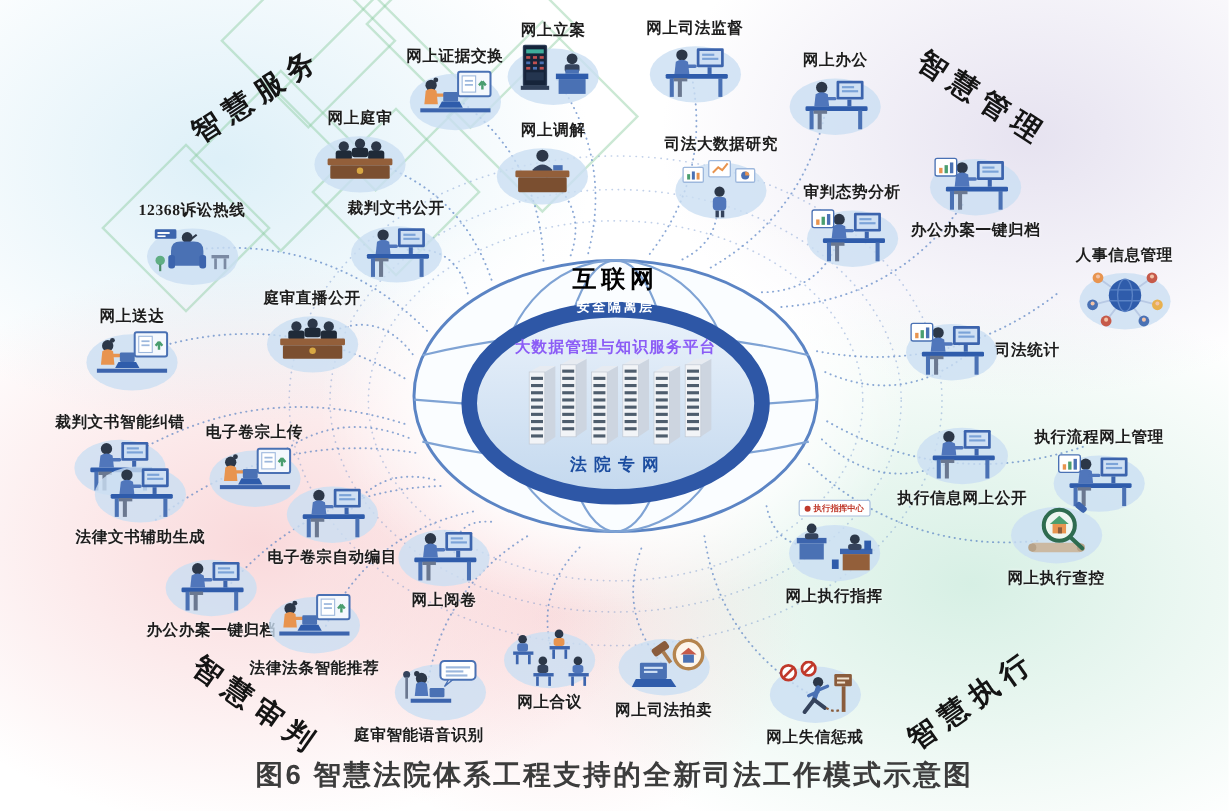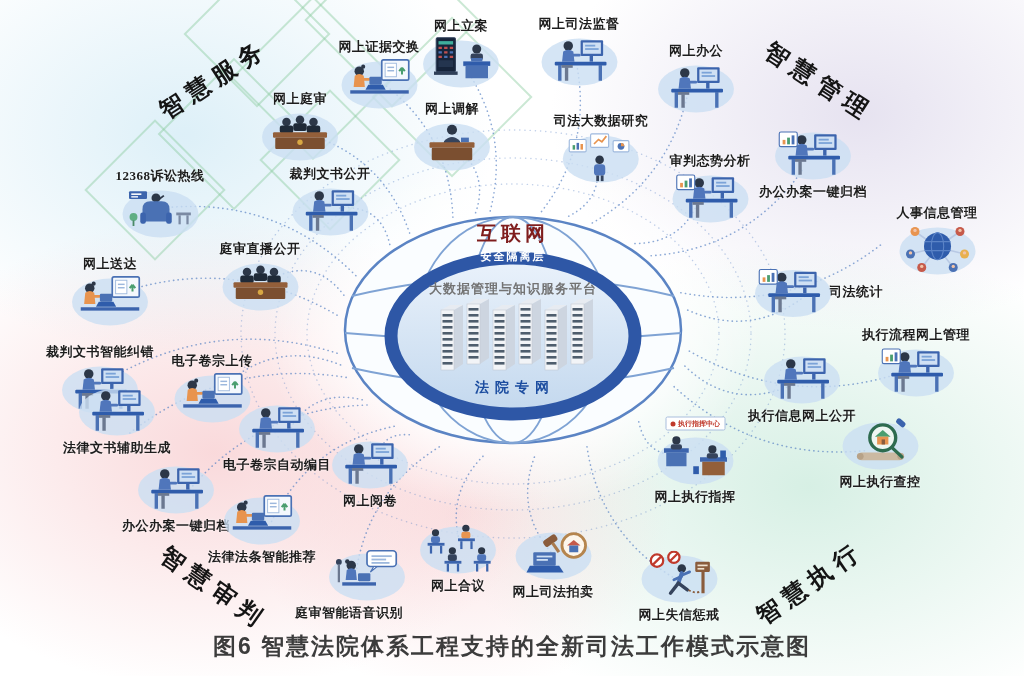--- a/index.html
+++ b/index.html
@@ -15,23 +15,23 @@
       #ffffff;}
   .diamond{position:absolute;border:2px solid var(--diamond-green,#8ccda0);opacity:.45;
            transform:rotate(45deg);}
   svg.layer{position:absolute;left:0;top:0;}
   .conn{fill:none;stroke:var(--line-blue,#5b84c4);stroke-width:1.6;stroke-dasharray:.2 4.4;
         stroke-linecap:round;opacity:.7;}
   .orbit{fill:none;stroke:var(--line-blue,#5b84c4);stroke-width:1.4;stroke-dasharray:.2 5;
          stroke-linecap:round;opacity:.38;}
   .c-label{position:absolute;transform:translate(-50%,-50%);white-space:nowrap;font-weight:bold;
            font-family:"Liberation Serif","DejaVu Serif",serif;z-index:6;}
-  .internet{left:513px;top:233px;font-size:20px;color:#7f1d1d;letter-spacing:4px;}
+  .internet{left:513px;top:233px;font-size:20px;color:#000000;letter-spacing:4px;}
   .isolation{left:513px;top:256px;font-size:11px;color:#ffffff;letter-spacing:2px;}
-  .platform{left:513px;top:289px;font-size:13px;color:#737373;letter-spacing:1px;}
+  .platform{left:513px;top:289px;font-size:13px;color:#8b5cf6;letter-spacing:1px;}
   .courtnet{left:515px;top:388px;font-size:14px;color:#1c4da0;letter-spacing:6px;}
   .node{position:absolute;display:flex;flex-direction:column;align-items:center;gap:1px;
         transform:translate(-50%,-50%);z-index:7;}
   .node.left,.node.right{flex-direction:row;gap:0;}
   .node-label{font:700 13px "Liberation Serif","DejaVu Serif",serif;color:var(--label-text,#1d1d1d);
               letter-spacing:.5px;white-space:nowrap;text-shadow:0 0 3px rgba(255,255,255,.85);}
   .node-icon-wrap{position:relative;width:72px;height:54px;flex:0 0 auto;}
   .node-icon-wrap::before{content:"";position:absolute;left:-2px;right:-2px;top:5px;bottom:2px;
               background:#cbdff2;border-radius:50%;opacity:.8;}
   .node-icon{position:relative;width:72px;height:54px;display:block;}
@@ -164,21 +164,21 @@
         </div>
       </div>
       <div class="node top" style="left: 300px; top: 126px;">
         <div class="node-label">网上庭审</div>
         <div class="node-icon-wrap">
           <svg class="node-icon" viewBox="0 0 64 48">
             <use href="#i-courtroom"></use>
           </svg>
         </div>
       </div>
-      <div class="node top" style="left: 452px; top: 136px;">
+      <div class="node top" style="left: 452px; top: 136px; align-items: flex-end;">
         <div class="node-label">网上调解</div>
         <div class="node-icon-wrap">
           <svg class="node-icon" viewBox="0 0 64 48">
             <use href="#i-judge"></use>
           </svg>
         </div>
       </div>
       <div class="node top" style="left: 696px; top: 78px;">
         <div class="node-label">网上办公</div>
         <div class="node-icon-wrap">
@@ -332,21 +332,21 @@
         <div class="node-label">网上合议</div>
       </div>
       <div class="node bottom" style="left: 802px; top: 388px;">
         <div class="node-icon-wrap">
           <svg class="node-icon" viewBox="0 0 64 48">
             <use href="#i-desk"></use>
           </svg>
         </div>
         <div class="node-label">执行信息网上公开</div>
       </div>
-      <div class="node top" style="left: 916px; top: 362px;">
+      <div class="node top" style="left: 916px; top: 392px;">
         <div class="node-label">执行流程网上管理</div>
         <div class="node-icon-wrap">
           <svg class="node-icon" viewBox="0 0 64 48">
             <use href="#i-chartdesk"></use>
           </svg>
         </div>
       </div>
       <div class="node bottom" style="left: 880px; top: 454px;">
         <div class="node-icon-wrap">
           <svg class="node-icon" viewBox="0 0 64 48">

